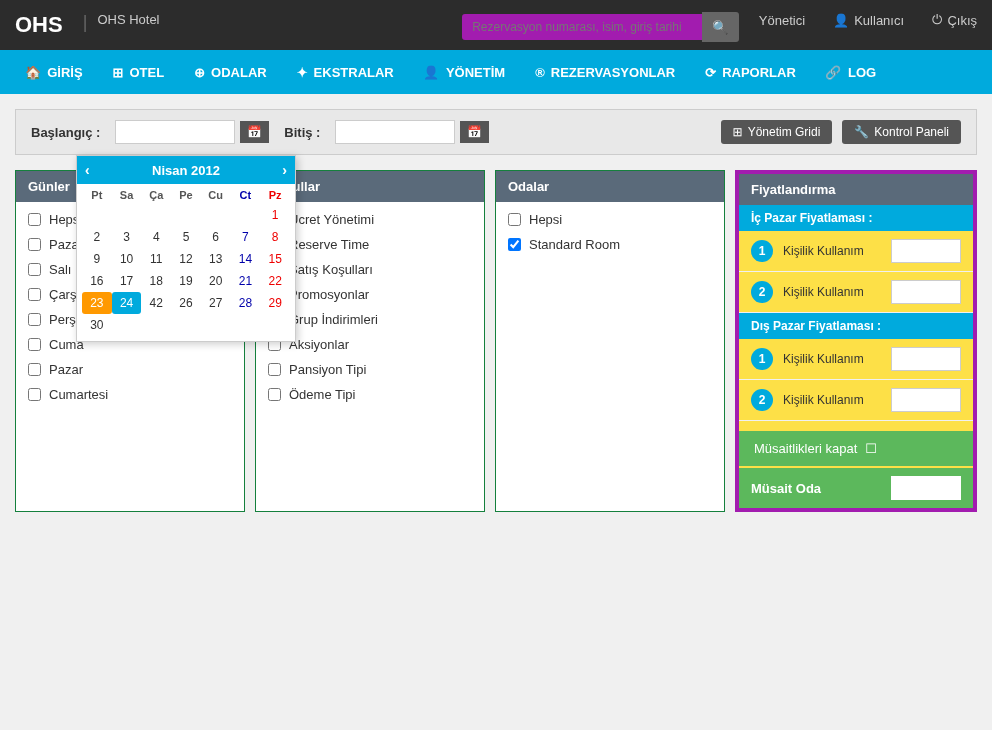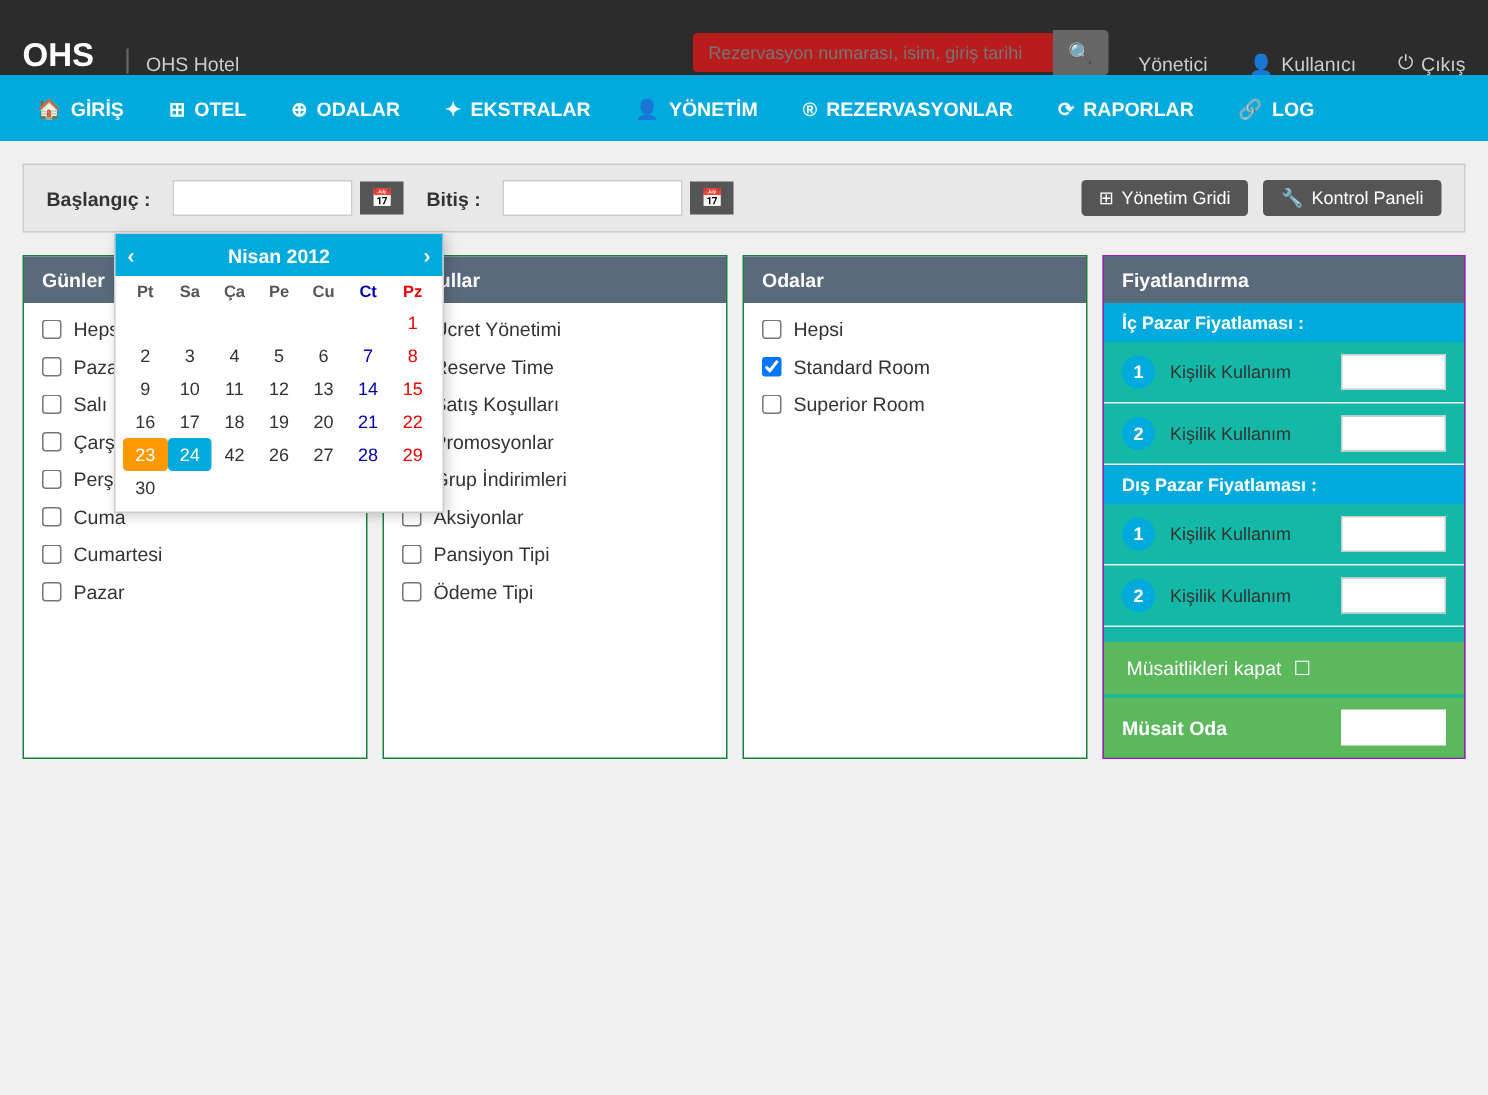--- a/index.html
+++ b/index.html
@@ -2,22 +2,22 @@
 <html><head>
   <meta charset="utf-8">
   <style>
     * { box-sizing: border-box; margin: 0; padding: 0; }
     body { font-family: Arial, sans-serif; font-size: 13px; background: #f0f0f0; }
 
     
     .top-bar {
       background: #2c2c2c;
       display: flex;
-      align-items: flex-end;
-      padding: 0 15px;
+      align-items: flex-start;
+      padding: 12px 15px;
       height: 50px;
     }
     .logo {
       color: white;
       font-size: 22px;
       font-weight: bold;
       margin-right: 10px;
     }
     .logo-divider {
       color: #666;
@@ -27,21 +27,21 @@
     .hotel-name {
       color: #ccc;
       font-size: 13px;
     }
     .search-area {
       margin-left: auto;
       display: flex;
       align-items: center;
     }
     .search-input {
-      background: #b91c1c;
+      background: #a21caf;
       border: none;
       color: #ccc;
       padding: 6px 10px;
       width: 240px;
       font-size: 12px;
       border-radius: 3px 0 0 3px;
       outline: none;
     }
     .search-btn {
       background: #666;
@@ -238,22 +238,22 @@
       font-size: 13px;
       color: #333;
       cursor: pointer;
     }
     .checkbox-item input[type=checkbox] {
       cursor: pointer;
     }
 
     
     .price-panel {
-      background: #14b8a6;
-      border: 1px solid #a21caf;
+      background: #fde047;
+      border: 4px solid #a21caf;
     }
     .price-panel-header {
       background: #5a6a7a;
       color: white;
       padding: 8px 12px;
       font-weight: bold;
       font-size: 13px;
     }
     .price-section-header {
       background: #00aadd;
@@ -510,25 +510,25 @@
         <label class="checkbox-item">
           <input type="checkbox" style="">
           <span>Perşembe</span>
         </label>
         <label class="checkbox-item">
           <input type="checkbox" style="">
           <span>Cuma</span>
         </label>
         <label class="checkbox-item">
           <input type="checkbox" style="">
+          <span>Pazar</span>
+        </label>
+        <label class="checkbox-item">
+          <input type="checkbox" style="">
           <span>Cumartesi</span>
-        </label>
-        <label class="checkbox-item">
-          <input type="checkbox" style="">
-          <span>Pazar</span>
         </label>
       </div>
     </div>
 
     <div class="panel">
       <div class="panel-header">Koşullar</div>
       <div class="panel-body">
         <label class="checkbox-item">
           <input type="checkbox" style="">
           <span>Ücret Yönetimi</span>
@@ -567,24 +567,20 @@
     <div class="panel">
       <div class="panel-header">Odalar</div>
       <div class="panel-body">
         <label class="checkbox-item">
           <input type="checkbox" style="">
           <span>Hepsi</span>
         </label>
         <label class="checkbox-item">
           <input type="checkbox" checked="" style="">
           <span>Standard Room</span>
-        </label>
-        <label class="checkbox-item">
-          <input type="checkbox" style="">
-          <span>Superior Room</span>
         </label>
       </div>
     </div>
 
     <div class="price-panel">
       <div class="price-panel-header">Fiyatlandırma</div>
 
       <div class="price-section-header">İç Pazar Fiyatlaması :</div>
 
       <div class="price-row">

